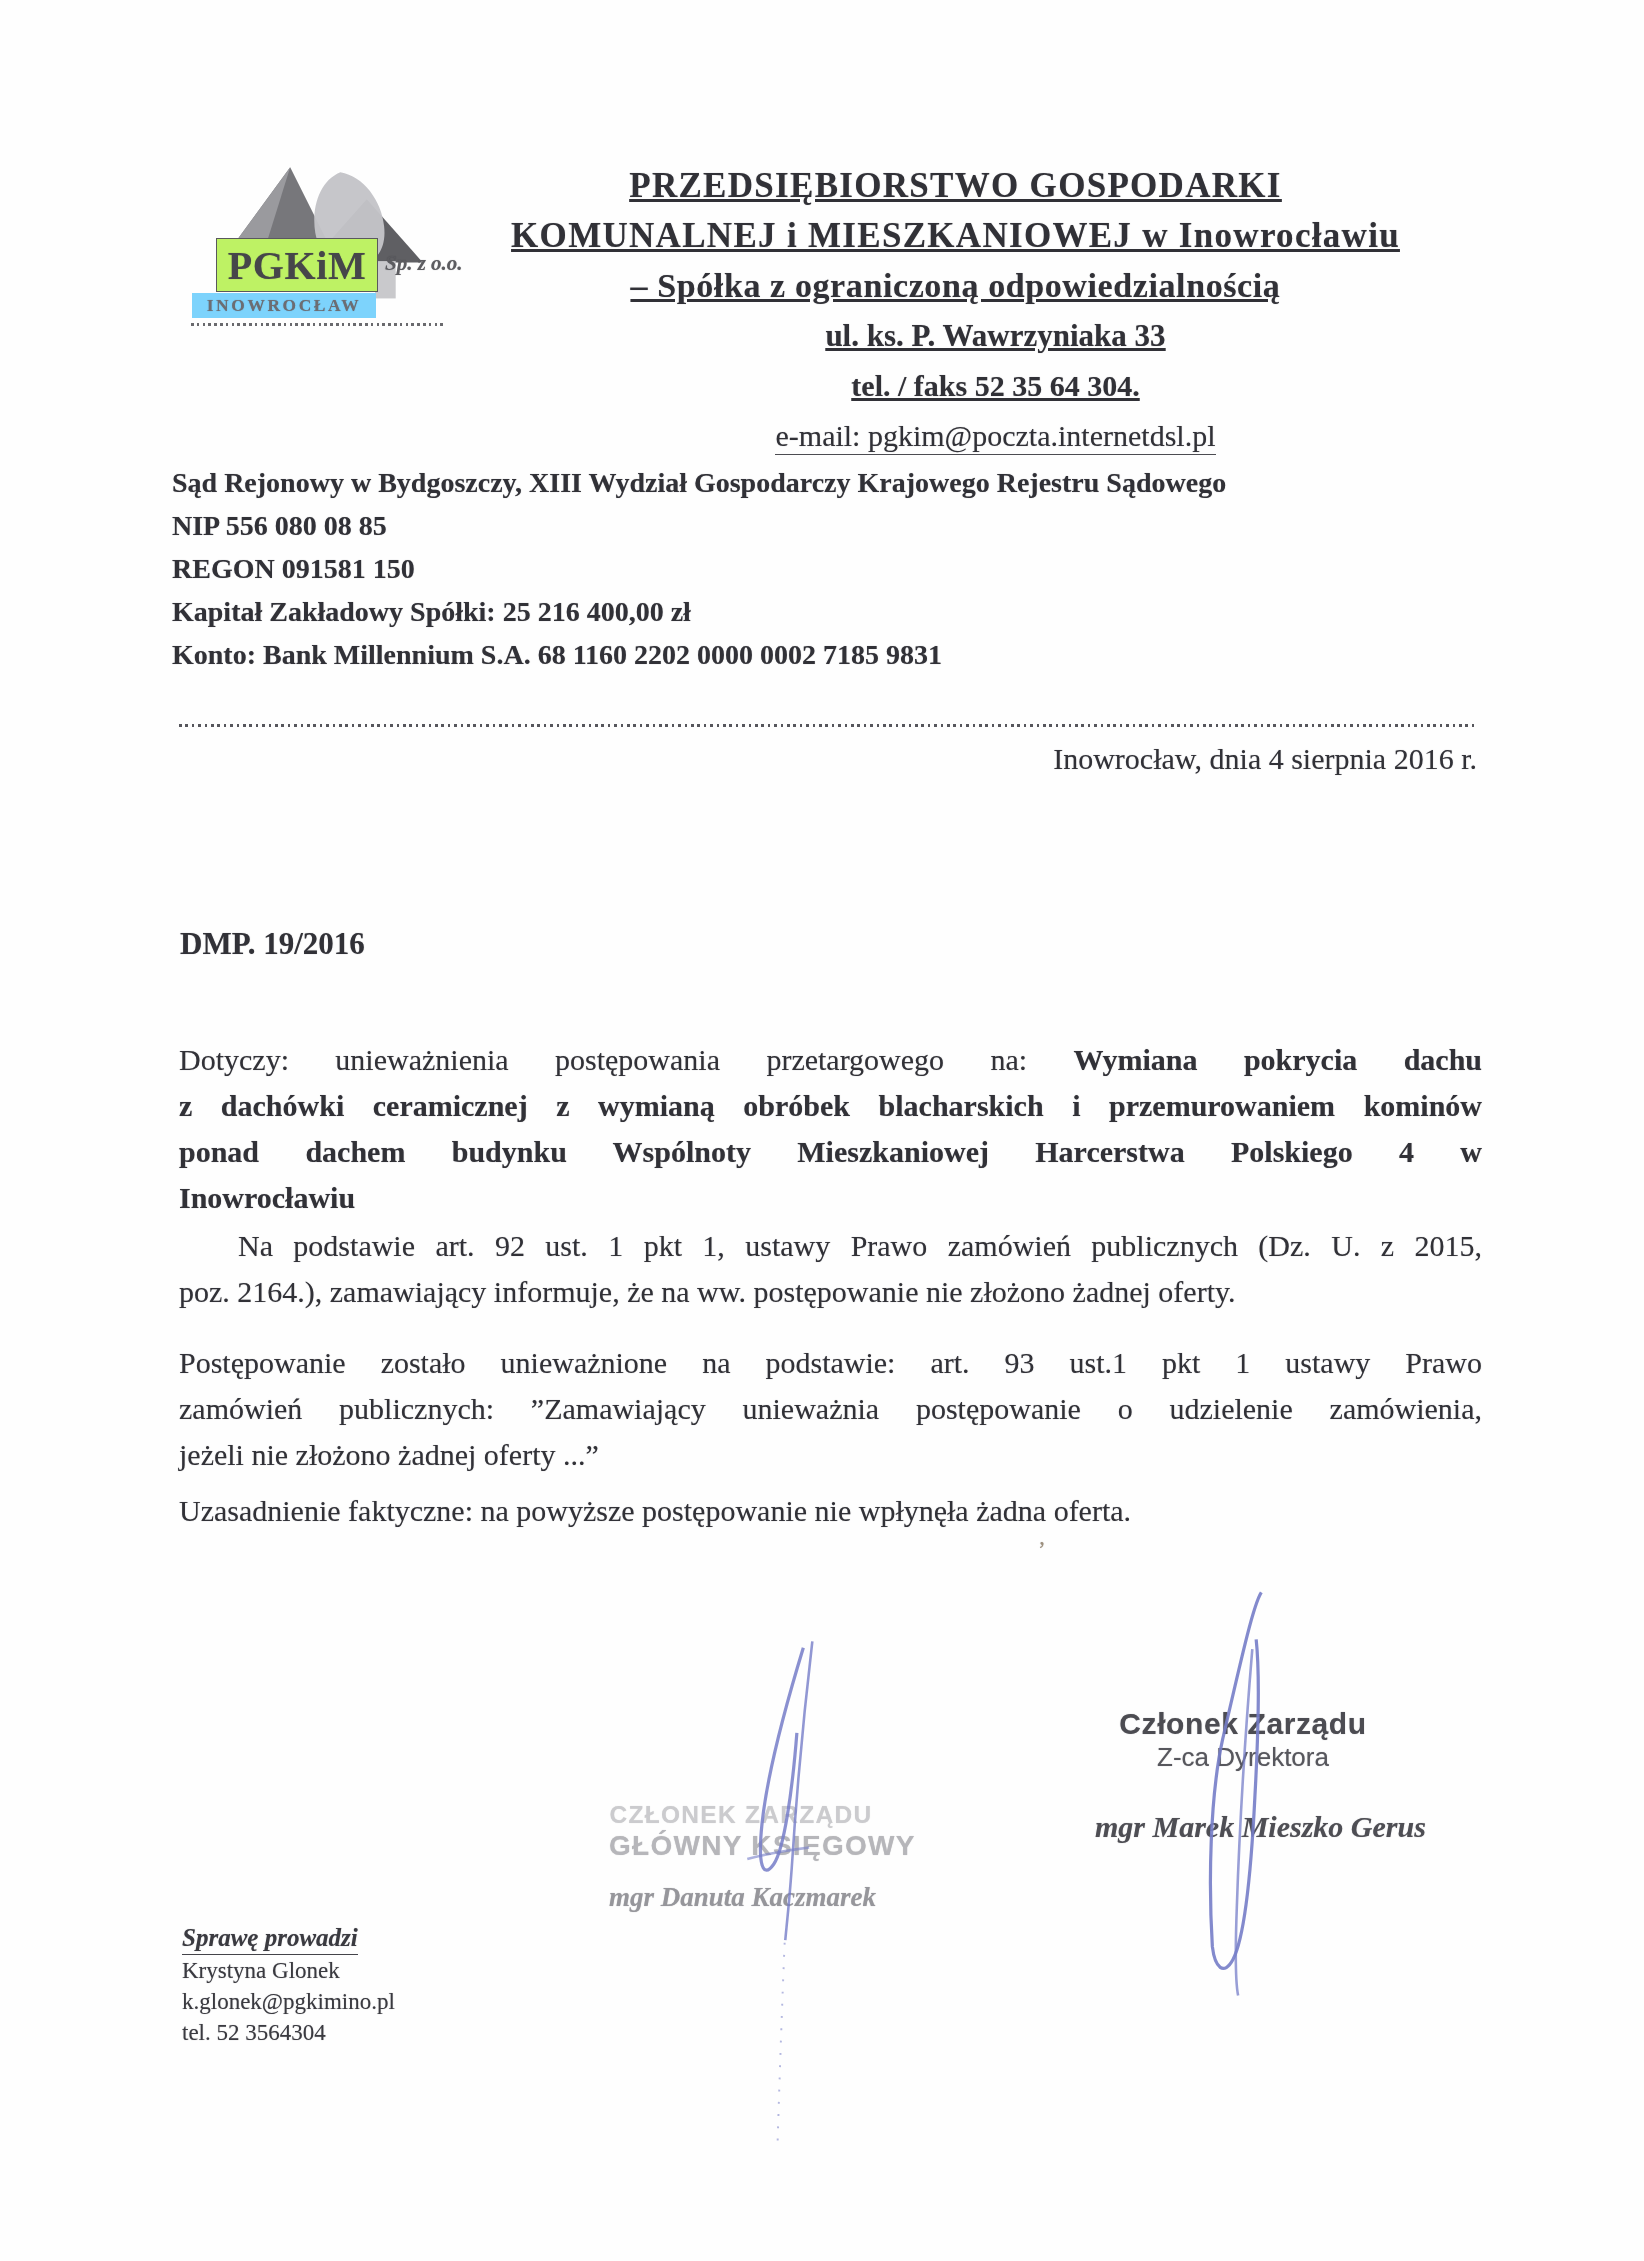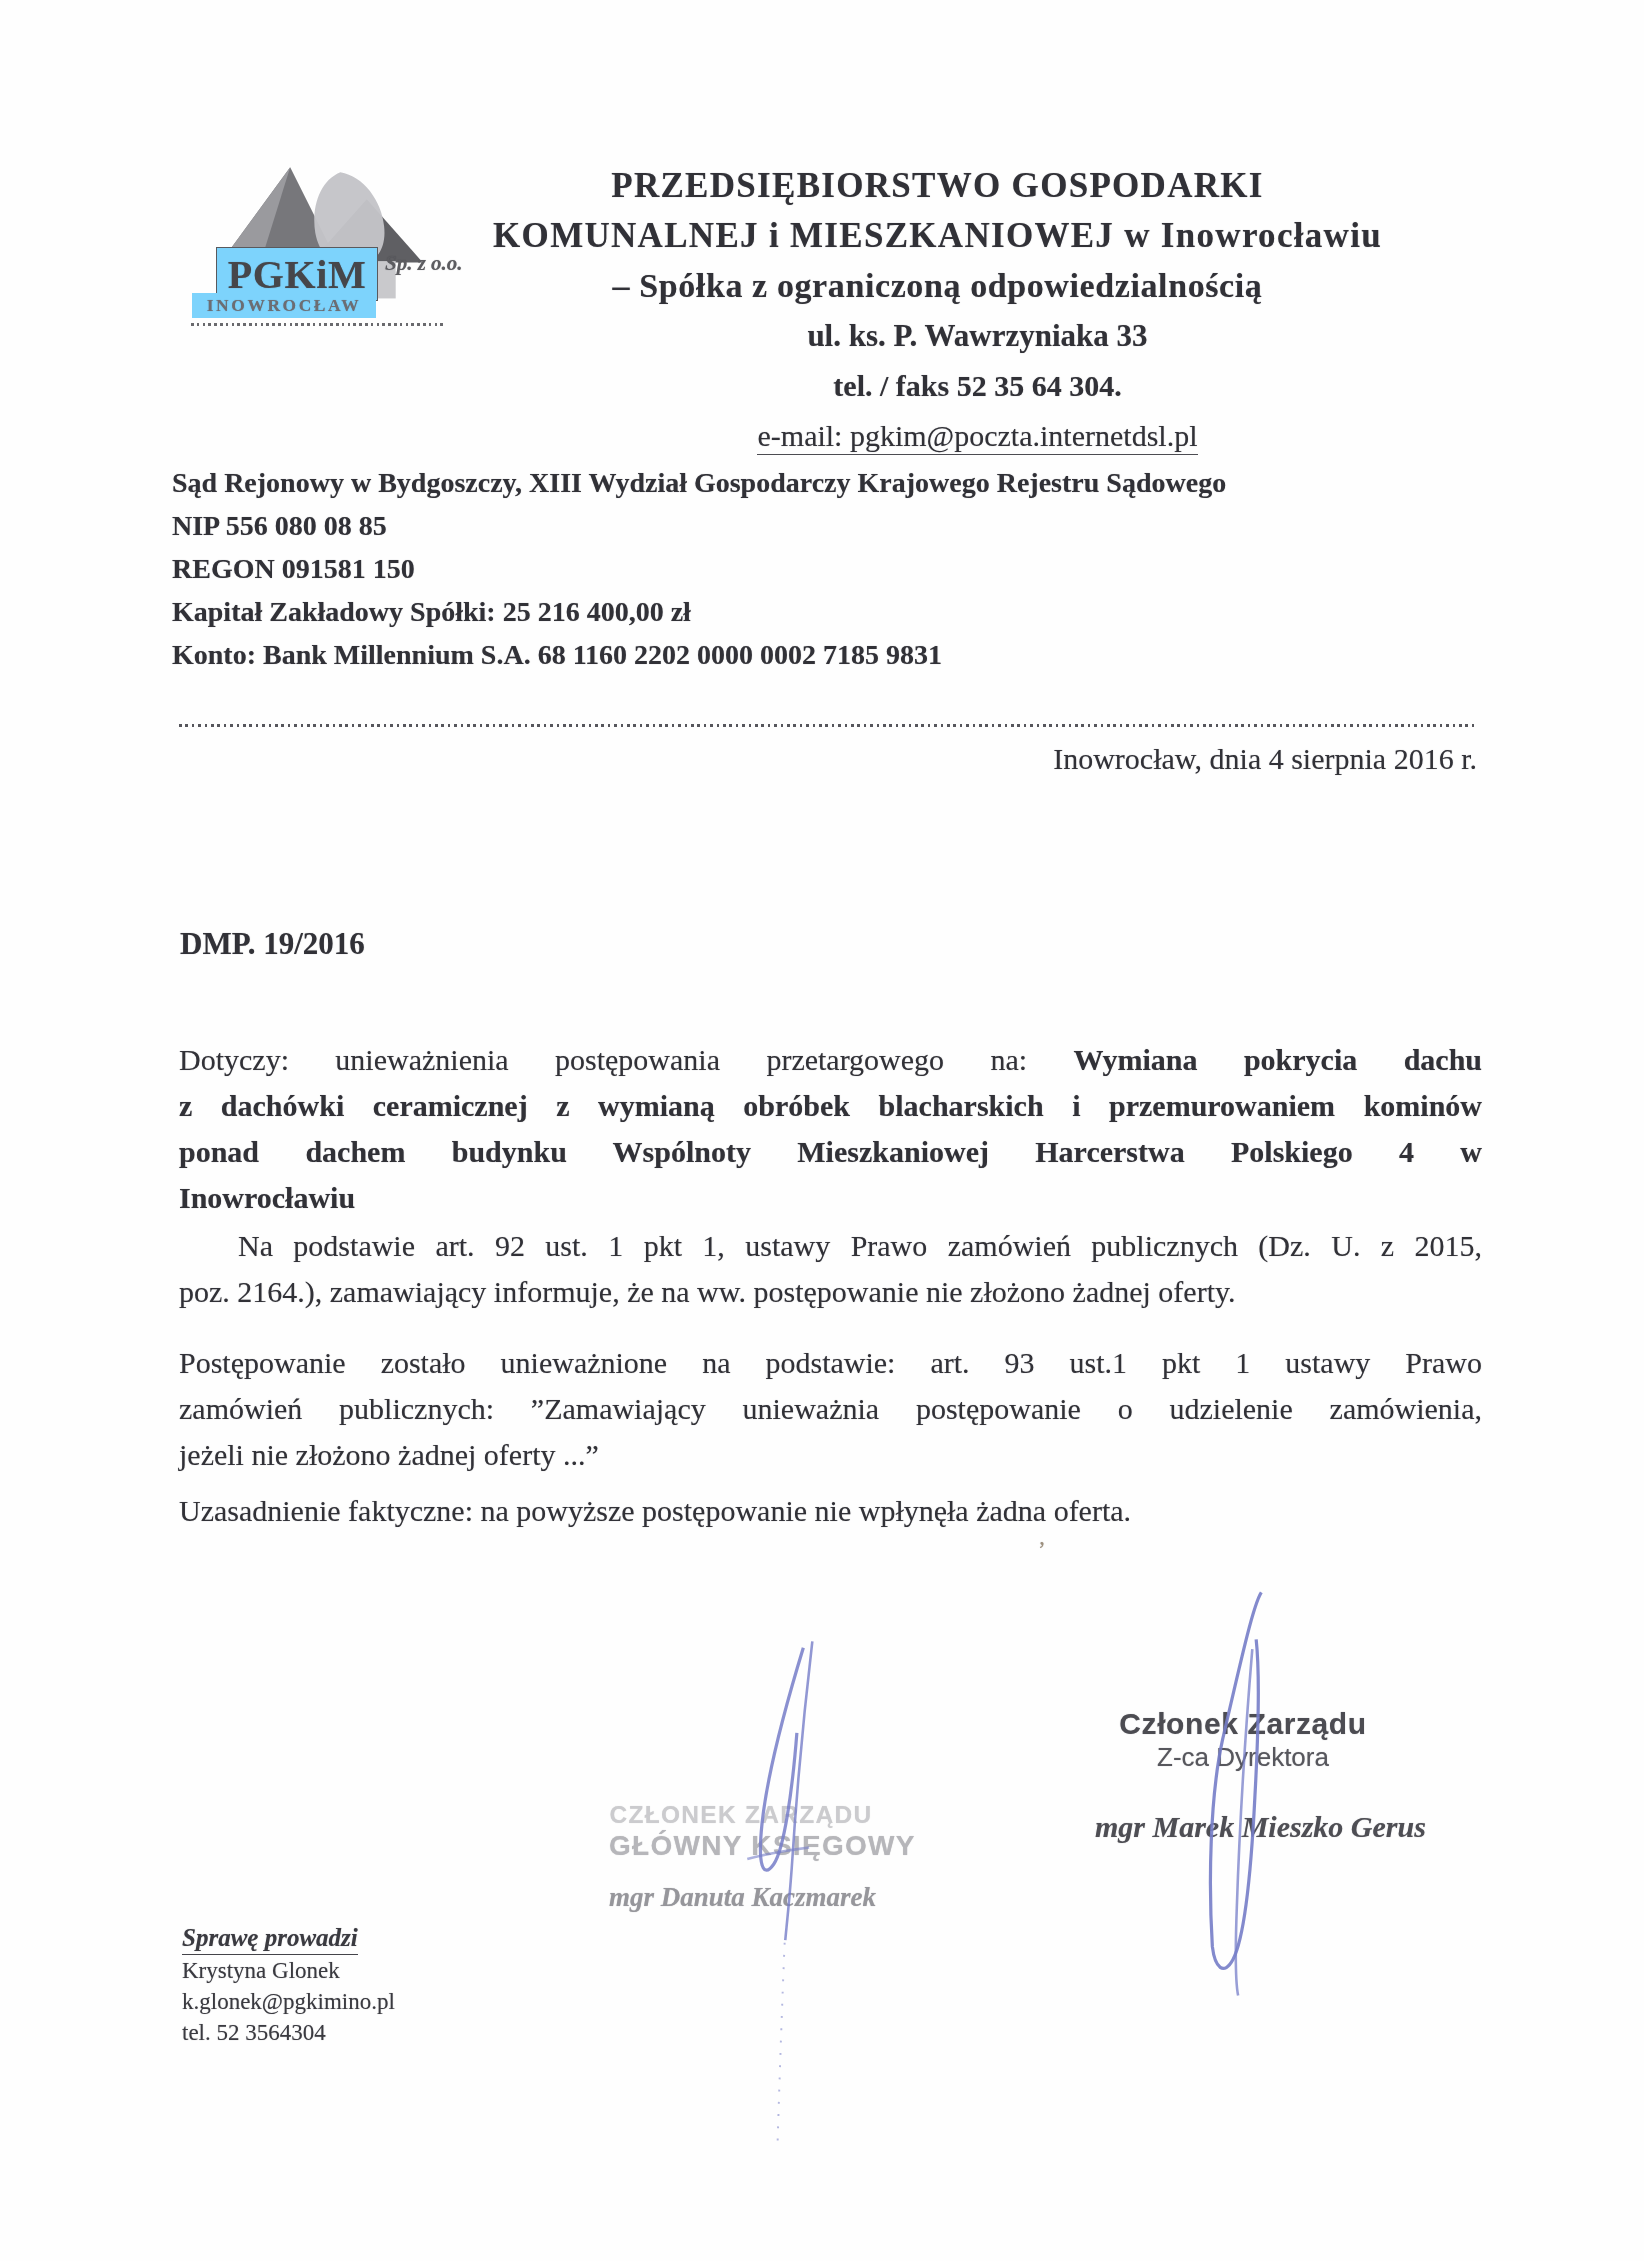--- a/index.html
+++ b/index.html
@@ -4,31 +4,31 @@
 <style>
   html,body{margin:0;padding:0;background:#ffffff;}
   .page{
     position:relative;width:1644px;height:2261px;background:#fefefe;
     font-family:"Liberation Serif",serif;color:#313137;overflow:hidden;
     text-shadow:0 0 1px rgba(45,45,52,.4);
   }
   
   .logo{position:absolute;left:179px;top:153px;width:290px;height:180px;}
   .logo-art{position:absolute;left:35px;top:0;}
-  .brand-box{position:absolute;left:37px;top:94px;width:160px;height:52px;background:#7dd3fc;
+  .brand-box{position:absolute;left:37px;top:85px;width:160px;height:52px;background:#bef264;
     border:1.9px solid #59595d;display:flex;align-items:center;justify-content:center;}
   .brand-text{font-weight:bold;font-size:40px;letter-spacing:0.6px;color:#46464a;}
   .brand-suffix{position:absolute;left:206px;top:98px;font-style:italic;font-weight:bold;
     font-size:21px;color:#5c5c60;white-space:nowrap;}
   .brand-city{position:absolute;left:13px;top:140px;width:184px;height:24.5px;background:#7dd3fc;
     color:#6d6d72;font-size:17.4px;font-weight:bold;letter-spacing:2.6px;text-align:center;line-height:24.5px;}
   .logo-rule{position:absolute;left:11.6px;top:170px;width:253px;height:2.6px;
     background:repeating-linear-gradient(90deg,#6a6a6e 0 2.6px,transparent 2.6px 5.8px);}
   
-  .header-text{position:absolute;left:451px;top:161px;width:973px;}
+  .header-text{position:absolute;left:469px;top:161px;width:973px;text-decoration:underline;}
   .header-text > div{height:50px;line-height:50px;white-space:nowrap;}
   .ht-center{text-align:center;font-weight:bold;}
   .ht1,.ht2{font-size:35px;letter-spacing:1.3px;}
   .ht3{font-size:34px;letter-spacing:0.6px;}
   .ht-left{margin-left:80px;text-align:center;font-weight:bold;}
   .ht4{font-size:31px;}
   .ht5{font-size:30px;}
   .ht6{font-size:30px;font-weight:normal;}
   .ht6 span{display:inline-block;line-height:37px;border-bottom:1.9px solid #4c4c52;}
   

